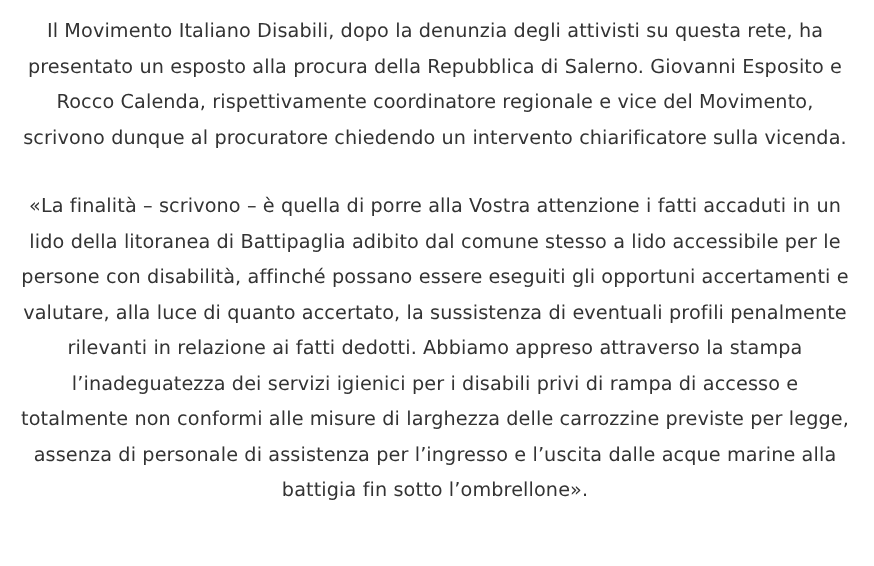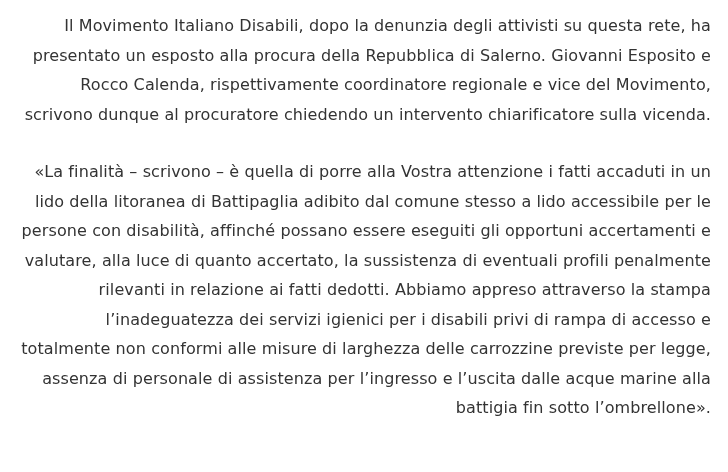--- a/index.html
+++ b/index.html
@@ -19,21 +19,21 @@
     width: 728px;
     padding: 11px 17px 0 14px;
     font-family: "DejaVu Sans", "Liberation Sans", sans-serif;
     font-size: 16px;
     line-height: 29.5px;
     color: #333333;
     letter-spacing: 0.1px;
   }
   .article p {
     margin: 0 0 28px 0;
-    text-align: right;
+    text-align: center;
   }
 </style>
 </head>
 <body>
 
 <div class="page">
   <div class="article">
     <p>Il Movimento Italiano Disabili, dopo la denunzia degli attivisti su questa rete, ha presentato un esposto alla procura della Repubblica di Salerno. Giovanni Esposito e Rocco Calenda, rispettivamente coordinatore regionale e vice del Movimento, scrivono dunque al procuratore chiedendo un intervento chiarificatore sulla vicenda.</p>
     <p>«La finalità – scrivono – è quella di porre alla Vostra attenzione i fatti accaduti in un lido della litoranea di Battipaglia adibito dal comune stesso a lido accessibile per le persone con disabilità, affinché possano essere eseguiti gli opportuni accertamenti e valutare, alla luce di quanto accertato, la sussistenza di eventuali profili penalmente rilevanti in relazione ai fatti dedotti. Abbiamo appreso attraverso la stampa l’inadeguatezza dei servizi igienici per i disabili privi di rampa di accesso e totalmente non conformi alle misure di larghezza delle carrozzine previste per legge, assenza di personale di assistenza per l’ingresso e l’uscita dalle acque marine alla battigia fin sotto l’ombrellone».</p>
   </div>

